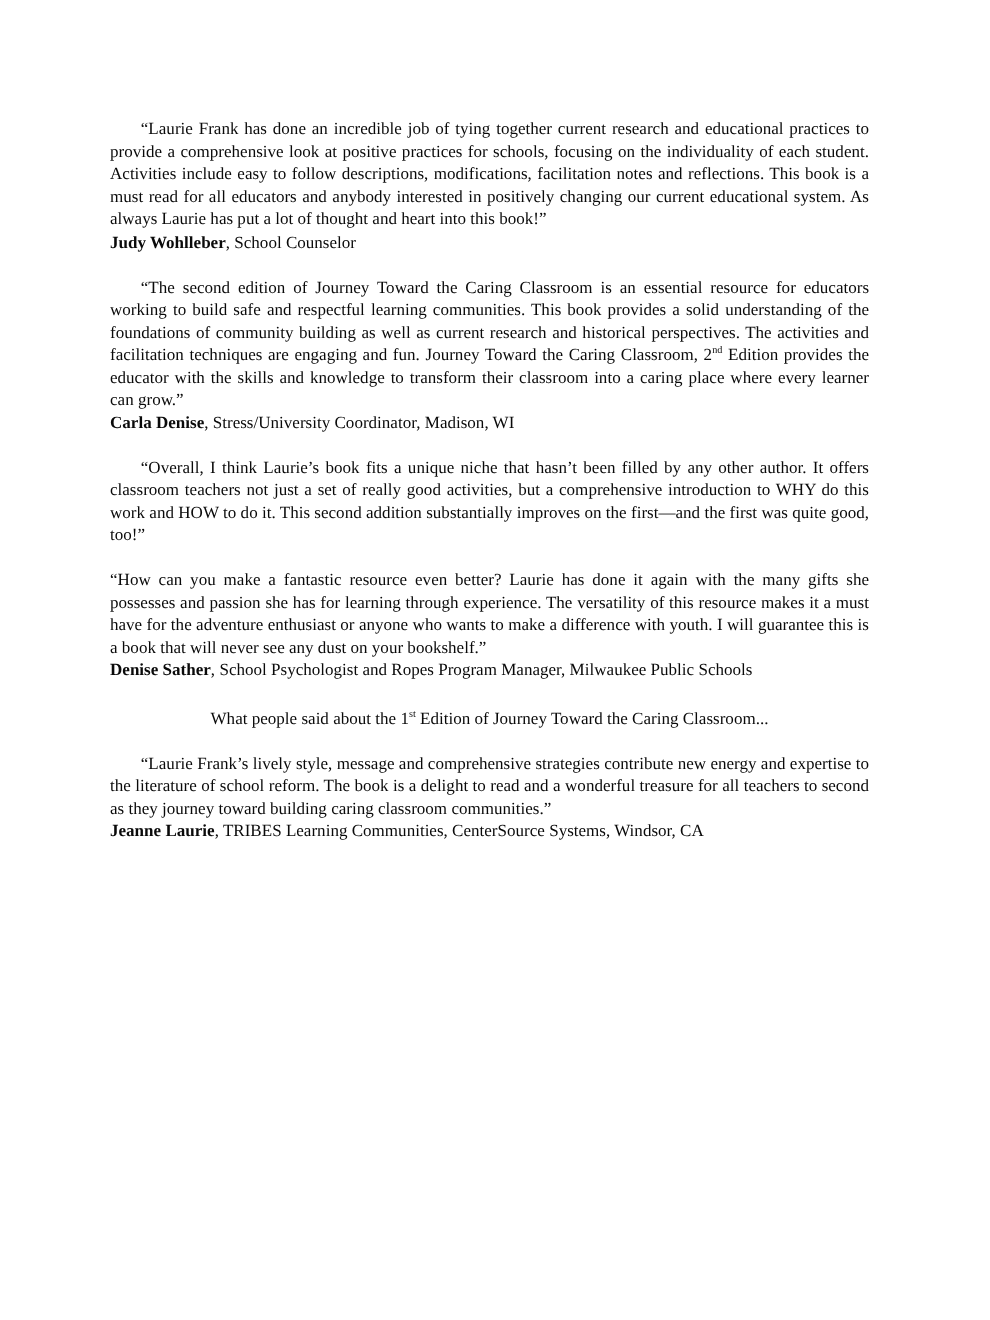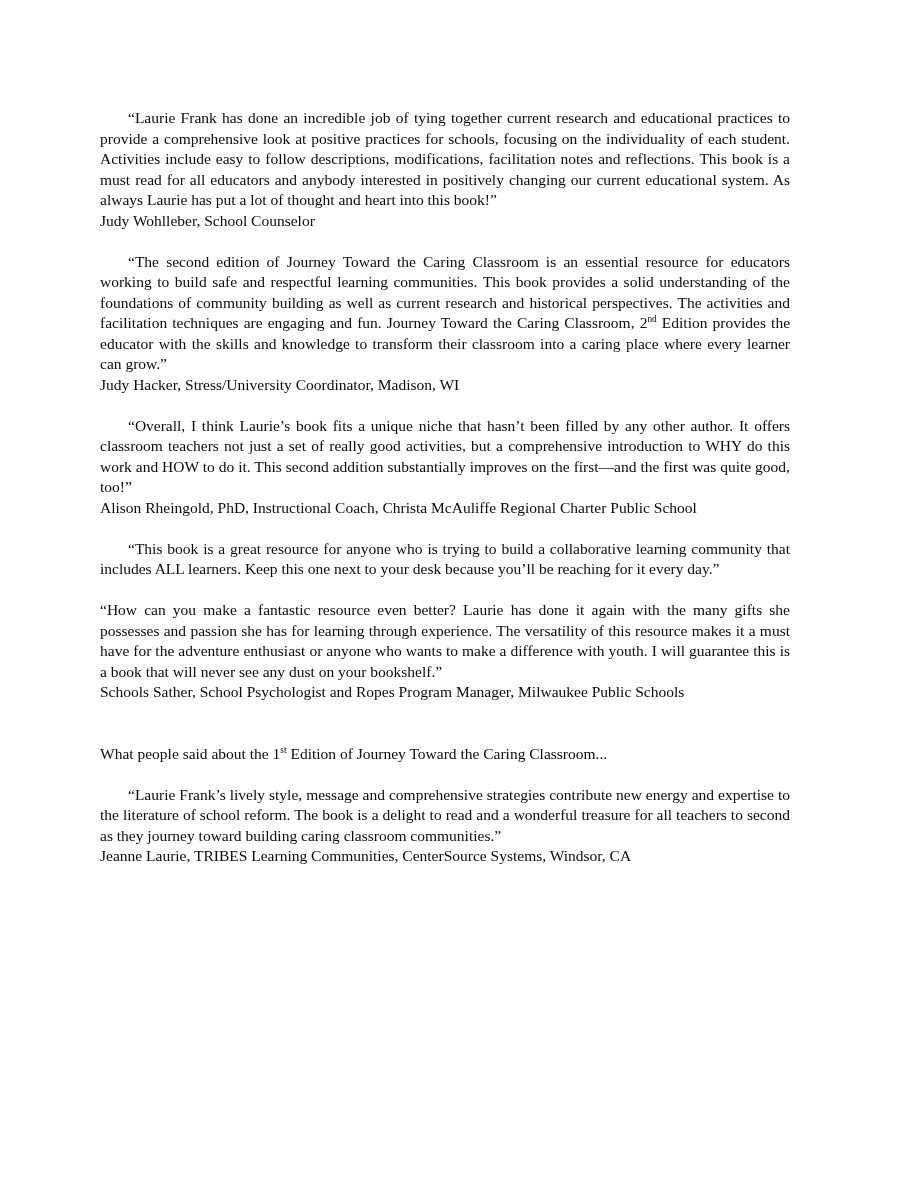--- a/index.html
+++ b/index.html
@@ -13,52 +13,50 @@
     font-family: "Liberation Serif", "DejaVu Serif", serif;
     font-size: 15.5px;
     line-height: 20.5px;
     padding: 108px 106px 0 96px;
     overflow: hidden;
   }
   .testimonial { margin-bottom: 20.5px; }
   .quote { text-align: justify; }
   .quote.indent { text-indent: 28px; }
   .attribution { text-align: left; }
-  .b { font-weight: normal; text-align: center; }
+  .b { font-weight: bold; text-align: center; }
   .i { }
   sup { font-size: 0.6em; line-height: 0; vertical-align: super; letter-spacing: 0; }
-  .heading { margin-top: 41px; margin-bottom: 20.5px; text-align: left; }
+  .heading { margin-top: 23px; margin-bottom: 20.5px; text-align: center; }
 </style>
 </head>
 <body>
 
 <div class="page">
 
   <section class="testimonial">
     <p class="quote indent"><span>“Laurie Frank has done an incredible job of tying together current research and educational practices to provide a comprehensive look at positive practices for schools, focusing on the individuality of each student.  Activities include easy to follow descriptions, modifications, facilitation notes and reflections. This book is a must read for all educators and anybody interested in positively changing our current educational system. As always Laurie has put a lot of thought and heart into this book!”</span></p>
     <p class="attribution"><span class="b">Judy Wohlleber</span><span>, School Counselor</span></p>
   </section>
 
   <section class="testimonial">
     <p class="quote indent"><span>“The second edition of </span><span class="i">Journey Toward the Caring Classroom</span><span> is an essential resource for educators working to build safe and respectful learning communities. This book provides a solid understanding of the foundations of community building as well as current research and historical perspectives. The activities and facilitation techniques are engaging and fun. </span><span class="i">Journey Toward the Caring Classroom, 2</span><sup class="i">nd</sup><span class="i"> Edition</span><span> provides the educator with the skills and knowledge to transform their classroom into a caring place where every learner can grow.”</span></p>
-    <p class="attribution"><span class="b">Judy Hacker</span><span>, Stress/University Coordinator, Madison, WI</span></p>
+    <p class="attribution"><span class="b">Carla Denise</span><span>, Stress/University Coordinator, Madison, WI</span></p>
   </section>
 
   <section class="testimonial">
     <p class="quote indent"><span>“Overall, I think Laurie’s book fits a unique niche that hasn’t been filled by any other author.  It offers classroom teachers not just a set of really good activities, but a comprehensive introduction to WHY do this work and HOW to do it.  This second addition substantially improves on the first—and the first was quite good, too!”</span></p>
-    <p class="attribution"><span class="b">Alison Rheingold</span><span>, PhD, Instructional Coach, Christa McAuliffe Regional Charter Public School</span></p>
   </section>
 
   <section class="testimonial">
-    <p class="quote indent"><span>“This book is a great resource for anyone who is trying to build a collaborative learning community that includes ALL learners.  Keep this one next to your desk because you’ll be reaching for it every day.”</span></p>
   </section>
 
   <section class="testimonial">
     <p class="quote"><span>“How can you make a fantastic resource even better? Laurie has done it again with the many gifts she possesses and passion she has for learning through experience.  The versatility of this resource makes it a must have for the adventure enthusiast or anyone who wants to make a difference with youth. I will guarantee this is a book that will never see any dust on your bookshelf.”</span></p>
-    <p class="attribution"><span class="b">Schools Sather</span><span>, School Psychologist and Ropes Program Manager, Milwaukee Public Schools</span></p>
+    <p class="attribution"><span class="b">Denise Sather</span><span>, School Psychologist and Ropes Program Manager, Milwaukee Public Schools</span></p>
   </section>
 
   <p class="heading"><span>What people said about the 1</span><sup>st</sup><span> Edition of </span><span class="i">Journey Toward the Caring Classroom</span><span>...</span></p>
 
   <section class="testimonial">
     <p class="quote indent"><span>“Laurie Frank’s lively style, message and comprehensive strategies contribute new energy and expertise to the literature of school reform.  The book is a delight to read and a wonderful treasure for all teachers to second as they journey toward building caring classroom communities.”</span></p>
     <p class="attribution"><span class="b">Jeanne Laurie</span><span>, TRIBES Learning Communities, CenterSource Systems, Windsor, CA</span></p>
   </section>
 
 </div>

